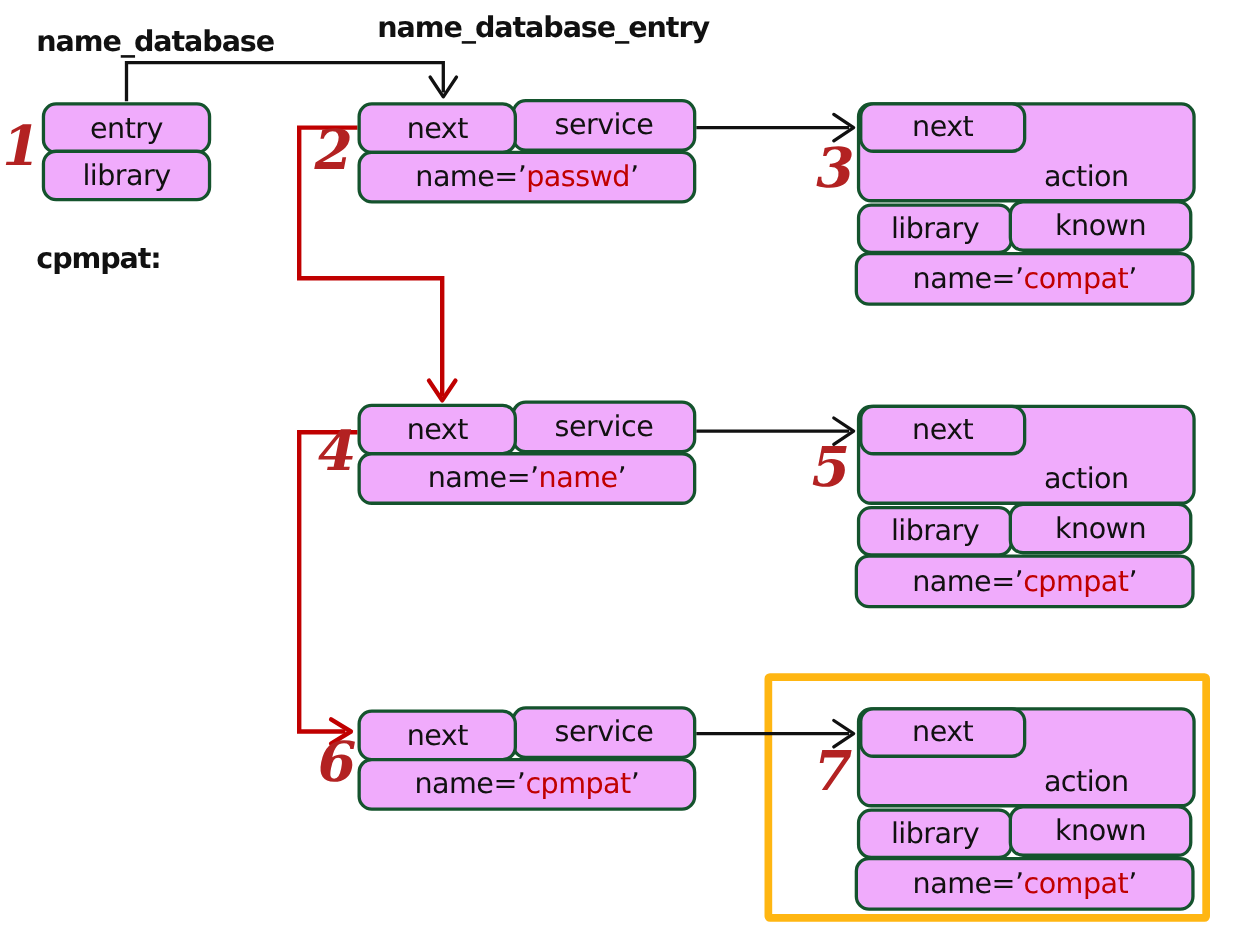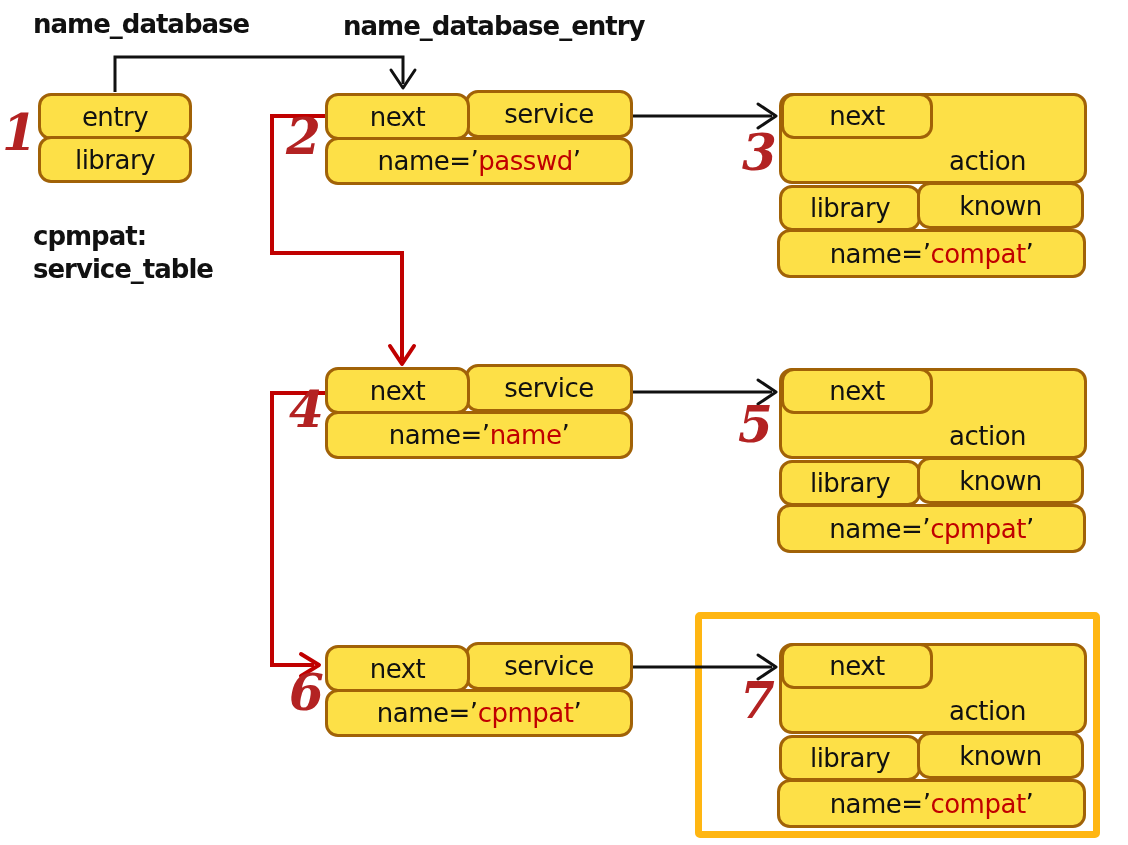--- a/index.html
+++ b/index.html
@@ -15,22 +15,22 @@
     position:absolute;
     font-size:26px;font-weight:bold;letter-spacing:-1px;
     color:#111;white-space:nowrap;line-height:1.1;
   }
   .globalnote{
     position:absolute;left:33px;top:220px;
     font-size:26px;font-weight:bold;letter-spacing:-1px;line-height:1.25;
   }
   .box{
     position:absolute;
-    background:#fde047;
-    border:3px solid #a16207;
+    background:#f0abfc;
+    border:3px solid #14532d;
     border-radius:13px;
     display:flex;align-items:center;justify-content:center;
     font-size:26px;letter-spacing:-0.5px;
     box-sizing:border-box;
     z-index:2;
   }
   .plain{
     position:absolute;display:flex;align-items:center;justify-content:center;
     font-size:26px;letter-spacing:-0.5px;z-index:2;
   }
@@ -47,26 +47,25 @@
     position:absolute;left:695px;top:612px;width:405px;height:226px;
     border:7px solid #ffb612;border-radius:5px;
     box-sizing:border-box;z-index:0;background:transparent;
   }
 </style>
 </head>
 <body>
 
 <div id="canvas">
 
-  <div class="toplabel" style="left:33px;top:10px">name_database</div>
+  <div class="toplabel" style="left:33px;top:24px">name_database</div>
   <div class="toplabel" style="left:343px;top:12px">name_database_entry</div>
 
   <div class="globalnote">
     <span>cpmpat:</span><br>
-    <span>service_table</span>
   </div>
 
   <div id="highlight-box"></div>
 
   <svg id="connector-layer" width="1128" height="845" viewBox="0 0 1128 845">
 
     <path d="M115,92 V57 H403 V84" stroke="#111" stroke-width="3" fill="none"></path>
     <polyline points="391,70 403,88 415,70" stroke="#111" stroke-width="3" fill="none" stroke-linecap="round" stroke-linejoin="round"></polyline>
 
     <path d="M633,116 H772" stroke="#111" stroke-width="3" fill="none"></path>

